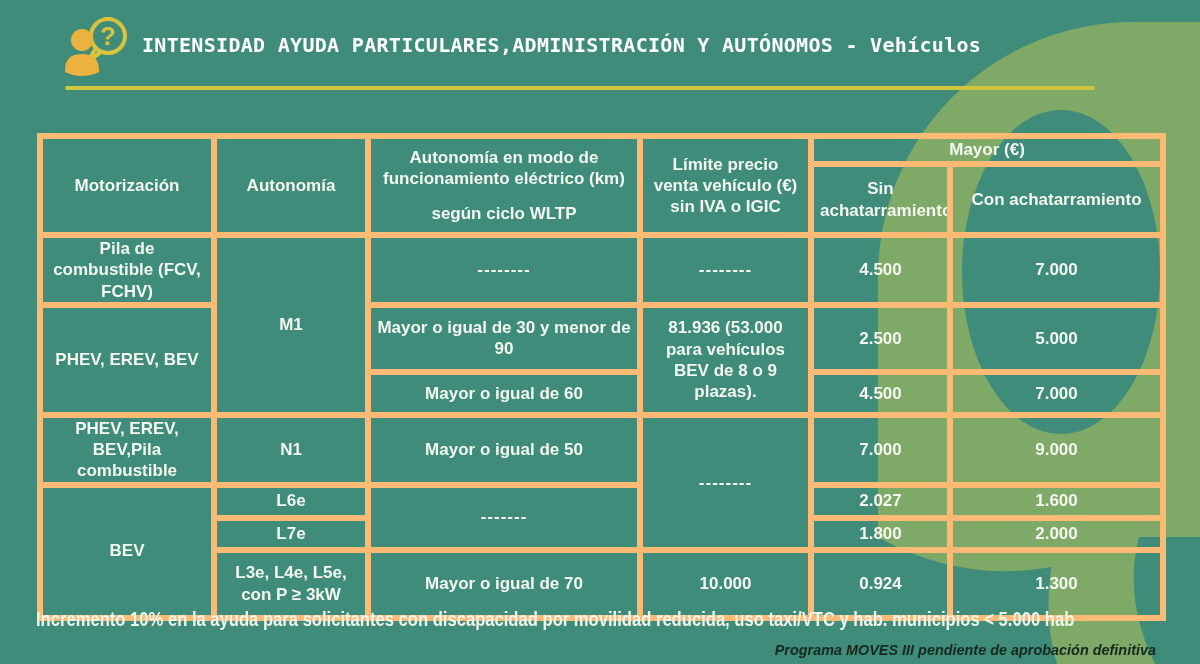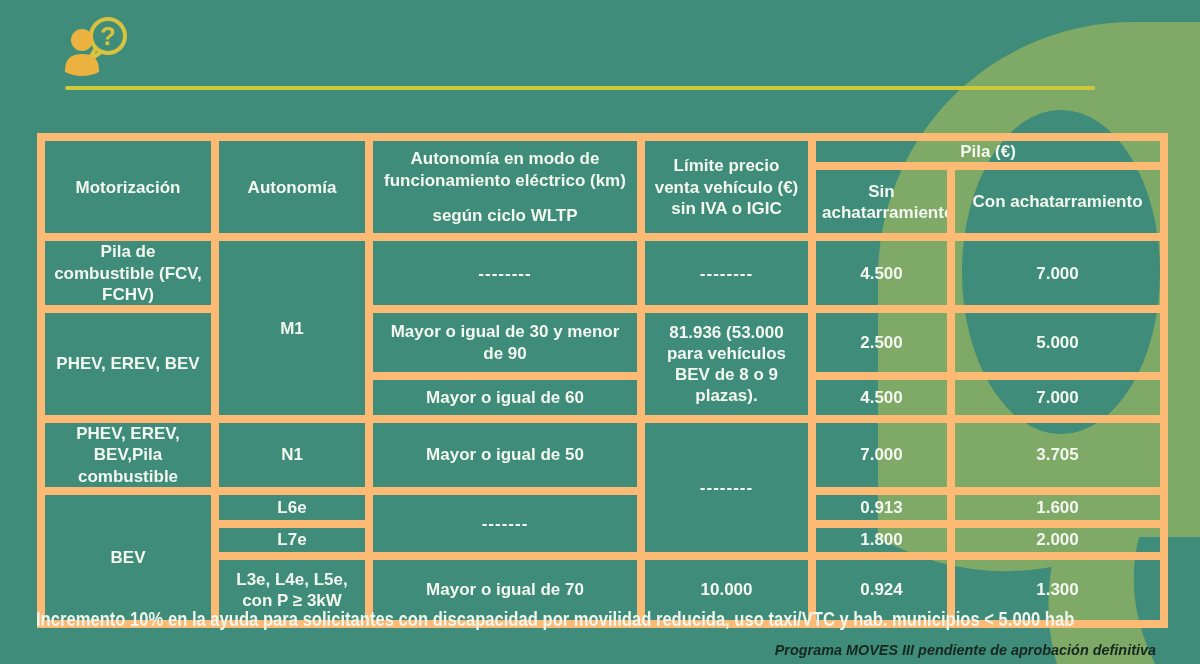--- a/index.html
+++ b/index.html
@@ -20,21 +20,21 @@
   }
   .rule { position:absolute; left:65px; top:86px; width:1030px; height:4px; background:#CDC73B; border-radius:2px; }
 
   
   .table-wrap { position:absolute; left:37px; top:133px; }
   table.main {
     border-collapse:collapse; table-layout:fixed; width:1123px;
     color:#F3F7F0; font-weight:bold; font-size:17px; text-align:center; line-height:1.25;
   }
   table.main th, table.main td {
-    border:8px solid #fdba74; padding:0 6px; vertical-align:middle;
+    border:6px solid #fdba74; padding:0 6px; vertical-align:middle;
     overflow:hidden;
   }
   .hdr-gap { margin-top:14px; }
   .dashes { letter-spacing:1px; }
 
   
   .note1 {
     position:absolute; left:36px; top:608px; white-space:nowrap;
     color:#EFF5EC; font-size:20px; font-weight:bold;
     transform:scaleX(0.83); transform-origin:left center;
@@ -69,20 +69,21 @@
     <div class="header">
       <svg width="70" height="62" viewBox="0 0 70 62" aria-hidden="true">
 
         <circle cx="48" cy="22" r="17" fill="none" stroke="#D9C33E" stroke-width="4"></circle>
         <path d="M 36 34 L 28 47 L 41 38" fill="none" stroke="#D9C33E" stroke-width="4" stroke-linejoin="round"></path>
         <text x="48" y="31" text-anchor="middle" font-family="Liberation Sans, sans-serif" font-size="26" font-weight="bold" fill="#D9C33E">?</text>
 
         <circle cx="22" cy="26" r="11" fill="#EBB23F"></circle>
         <path d="M 5 56 Q 5 40 22 40 Q 39 40 39 56 L 39 58 Q 31 62 22 62 Q 13 62 5 58 Z" fill="#EBB23F"></path>
       </svg>
+      <div class="title">INTENSIDAD AYUDA PARTICULARES,ADMINISTRACIÓN Y AUTÓNOMOS - Vehículos</div>
     </div>
     <div class="rule"></div>
 
     <div class="table-wrap">
       <table class="main">
         <colgroup>
           <col style="width:174px">
             <col style="width:154px">
             <col style="width:272px">
           <col style="width:171px">
@@ -91,21 +92,21 @@
         </colgroup>
         <tbody>
             <tr style="height:28px">
           <th rowspan="2">Motorización</th>
           <th rowspan="2">Autonomía</th>
           <th rowspan="2">
             <div>Autonomía en modo de funcionamiento eléctrico (km)</div>
             <div class="hdr-gap">según ciclo WLTP</div>
           </th>
           <th rowspan="2">Límite precio venta vehículo (€) sin IVA o IGIC</th>
-          <th colspan="2">Pila (€)</th>
+          <th colspan="2">Mayor (€)</th>
         </tr>
         <tr style="height:71px">
           <th>Sin achatarramiento</th>
           <th>Con achatarramiento</th>
         </tr>
 
         <tr style="height:46px">
           <td>Pila de combustible (FCV, FCHV)</td>
           <td rowspan="3">M1</td>
           <td class="dashes">--------</td>
@@ -124,27 +125,27 @@
           <td>Mayor o igual de 60</td>
           <td>4.500</td>
           <td>7.000</td>
         </tr>
         <tr style="height:58px">
           <td>PHEV, EREV, BEV,Pila combustible</td>
           <td>N1</td>
           <td>Mayor o igual de 50</td>
           <td rowspan="3" class="dashes">--------</td>
           <td>7.000</td>
-          <td>3.705</td>
+          <td>9.000</td>
         </tr>
         <tr style="height:33px">
           <td rowspan="3">BEV</td>
           <td>L6e</td>
           <td rowspan="2" class="dashes">-------</td>
-          <td>0.913</td>
+          <td>2.027</td>
           <td>1.600</td>
         </tr>
         <tr style="height:32px">
           <td>L7e</td>
           <td>1.800</td>
           <td>2.000</td>
         </tr>
         <tr style="height:68px">
           <td>L3e, L4e, L5e, con P ≥ 3kW</td>
           <td>Mayor o igual de 70</td>

